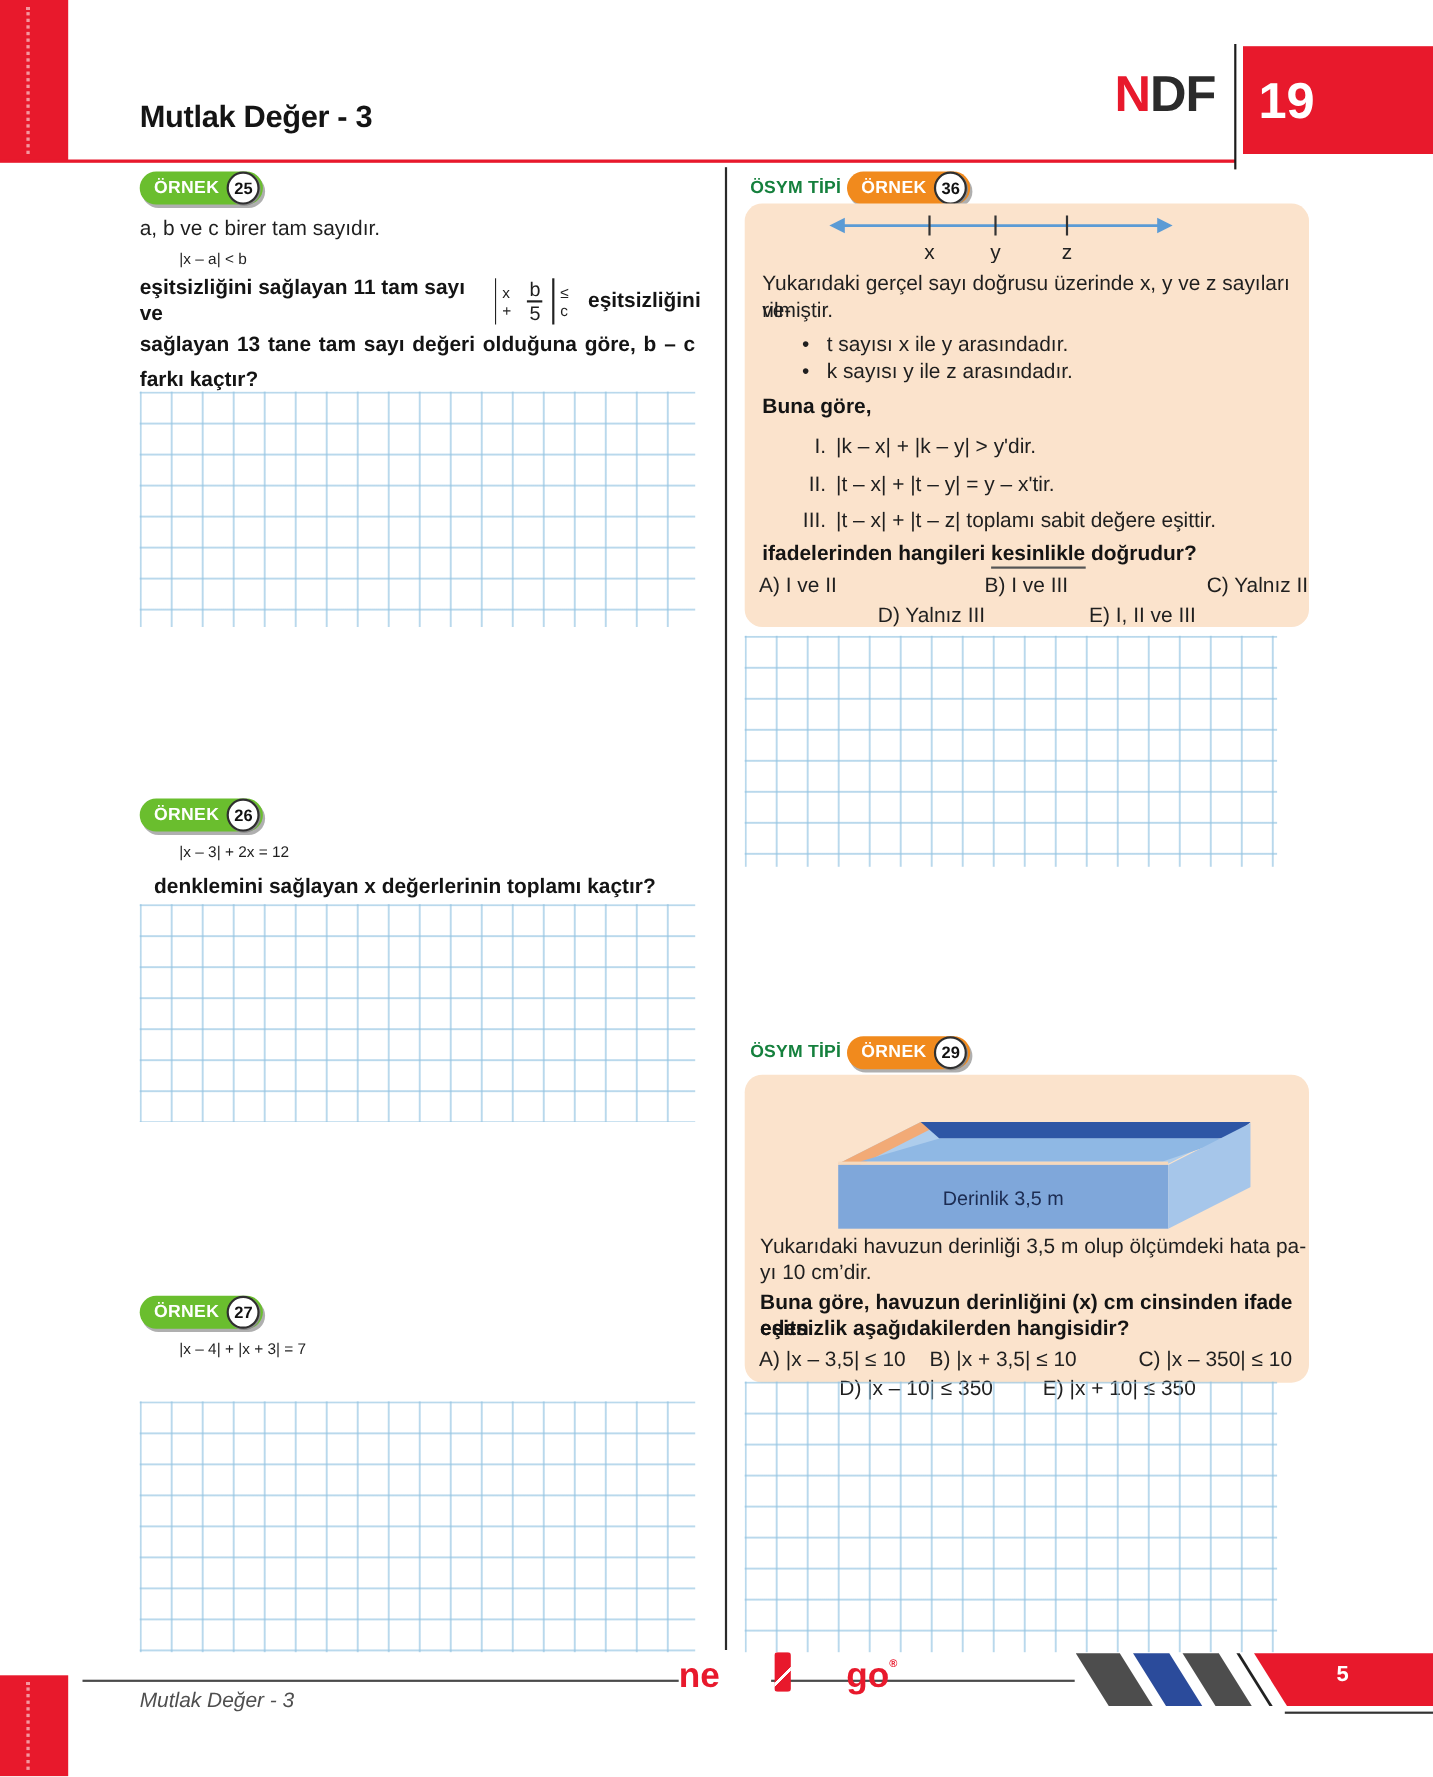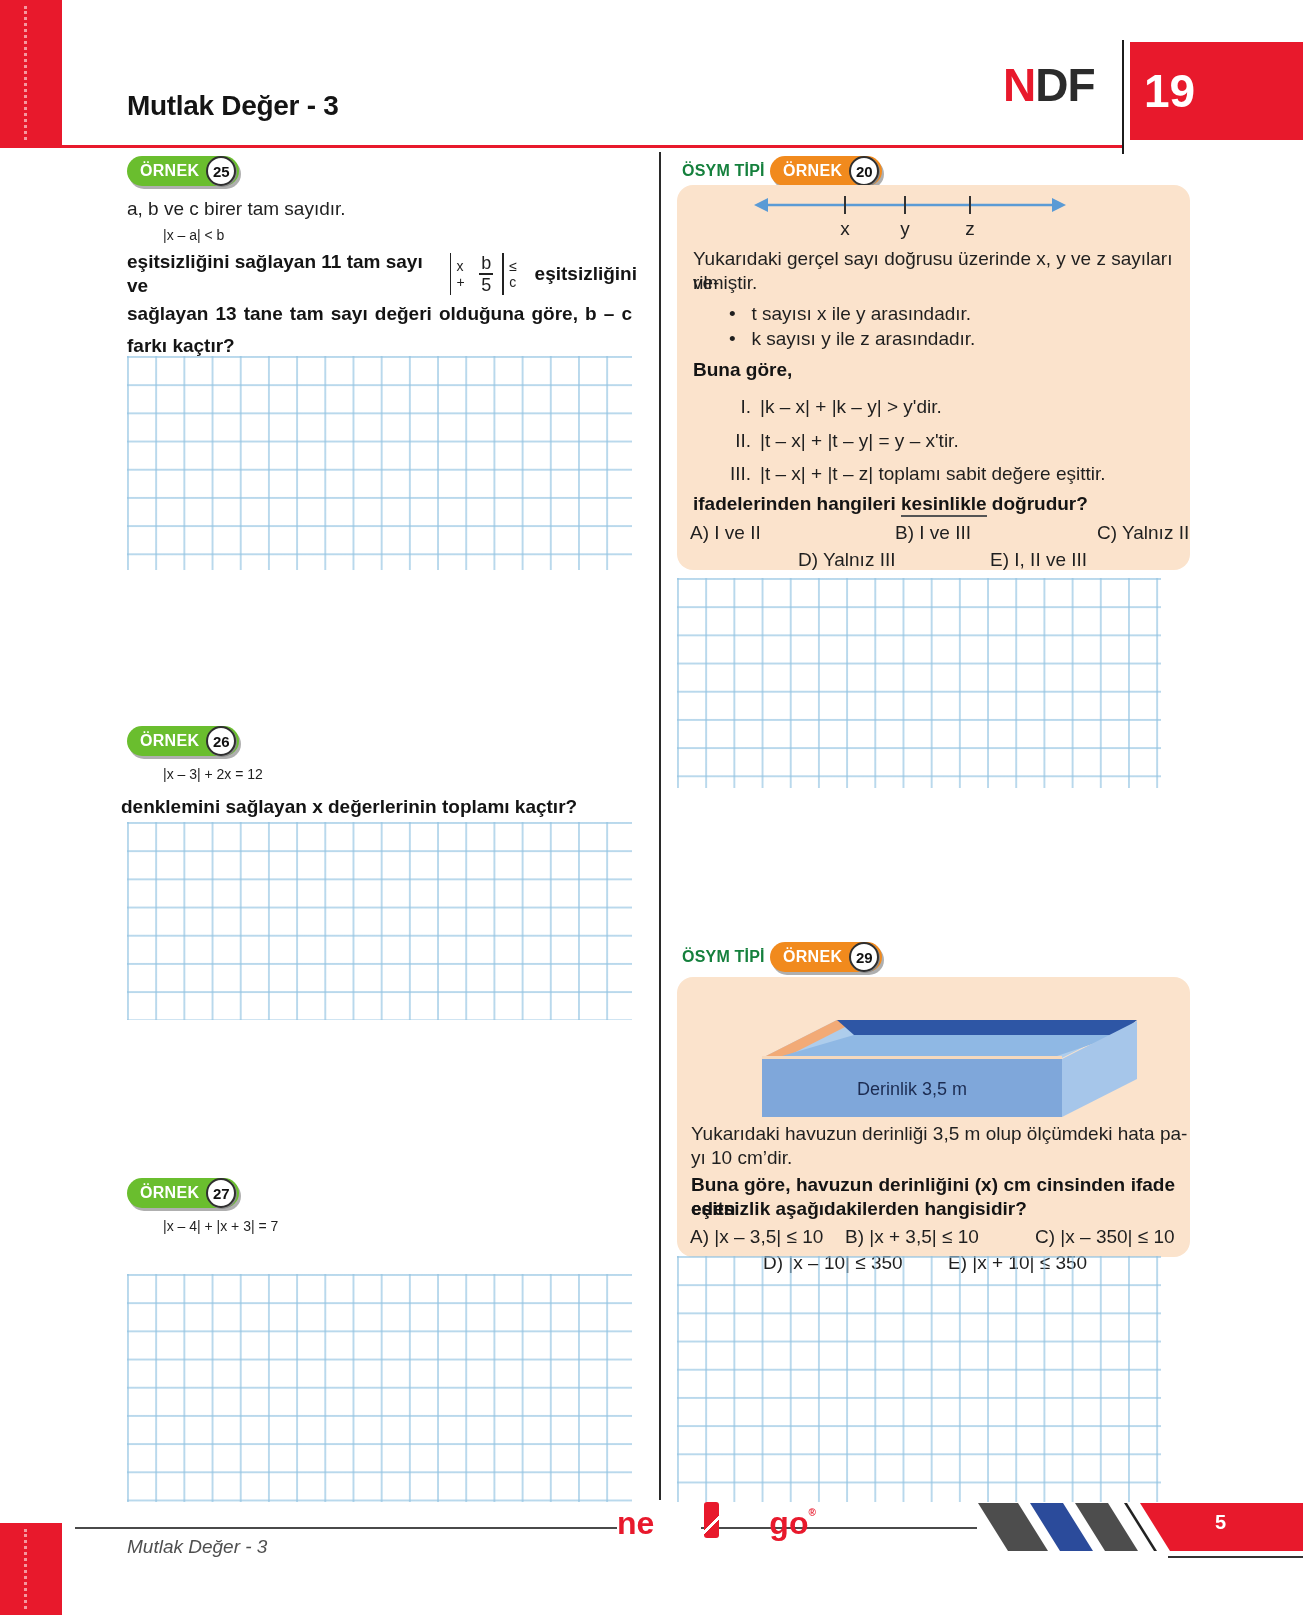--- a/index.html
+++ b/index.html
@@ -58,21 +58,21 @@
 
   <div class="abs red-block" style="left:0;top:0;width:62px;height:146px;">
       <div class="dotline"></div>
     </div>
   <div class="abs red-block" style="left:0;top:1523px;width:62px;height:92px;">
       <div class="dotline"></div>
     </div>
 
   <div class="abs page-title" style="left:127px;top:90px;">Mutlak Değer - 3</div>
   <div class="abs" style="left:0;top:145px;width:1123px;height:3px;background:#e8192c;"></div>
-  <div class="abs brand" style="left:1003px;top:58px;width:112px;text-align:left;">
+  <div class="abs brand" style="left:1003px;top:58px;width:112px;text-align:center;">
     <span class="n">N</span><span>DF</span>
   </div>
   <div class="abs" style="left:1122px;top:40px;width:2px;height:114px;background:#1c1c1c;"></div>
   <div class="abs numbox" style="left:1130px;top:42px;width:173px;height:98px;">
     <span>19</span>
   </div>
 
   <div class="abs" style="left:659px;top:152px;width:2px;height:1348px;background:#2a2a2a;"></div>
 
   <div class="abs pill green" style="left:127px;top:156px;">
@@ -96,34 +96,34 @@
   </div>
   <div class="abs t b just" style="left:127px;top:302px;width:505px;">sağlayan 13 tane tam sayı değeri olduğuna göre, b – c</div>
   <div class="abs t b" style="left:127px;top:334px;">farkı kaçtır?</div>
   <div class="abs grid" style="left:127px;top:356px;width:505px;height:214px;"></div>
 
   <div class="abs pill green" style="left:127px;top:726px;">
     <span class="lbl">ÖRNEK</span>
     <span class="num">26</span>
   </div>
   <div class="abs mth" style="left:163px;top:766px;">|x – 3|  + 2x = 12</div>
-  <div class="abs t b" style="left:121px;top:795px;">denklemini sağlayan x değerlerinin toplamı kaçtır?</div>
+  <div class="abs t b" style="left:140px;top:795px;">denklemini sağlayan x değerlerinin toplamı kaçtır?</div>
   <div class="abs grid" style="left:127px;top:822px;width:505px;height:198px;"></div>
 
   <div class="abs pill green" style="left:127px;top:1178px;">
     <span class="lbl">ÖRNEK</span>
     <span class="num">27</span>
   </div>
   <div class="abs mth" style="left:163px;top:1218px;">|x – 4|  +  |x + 3|  = 7</div>
   <div class="abs grid" style="left:127px;top:1274px;width:505px;height:228px;"></div>
 
   <div class="abs osym-tag" style="left:682px;top:162px;">ÖSYM TİPİ</div>
   <div class="abs pill orange" style="left:770px;top:156px;">
     <span class="lbl">ÖRNEK</span>
-    <span class="num">20</span>
+    <span class="num">36</span>
   </div>
 
   <div class="abs qbox" style="left:677px;top:185px;width:513px;height:385px;">
     <svg style="position:absolute;left:75px;top:6px;" width="316" height="48" viewBox="0 0 316 48">
       <line x1="12" y1="14" x2="304" y2="14" stroke="#5b9bd5" stroke-width="2.5"></line>
       <polygon points="16,7 2,14 16,21" fill="#5b9bd5"></polygon>
       <polygon points="300,7 314,14 300,21" fill="#5b9bd5"></polygon>
       <line x1="93" y1="5" x2="93" y2="23" stroke="#333" stroke-width="2"></line>
       <line x1="153" y1="5" x2="153" y2="23" stroke="#333" stroke-width="2"></line>
       <line x1="218" y1="5" x2="218" y2="23" stroke="#333" stroke-width="2"></line>

